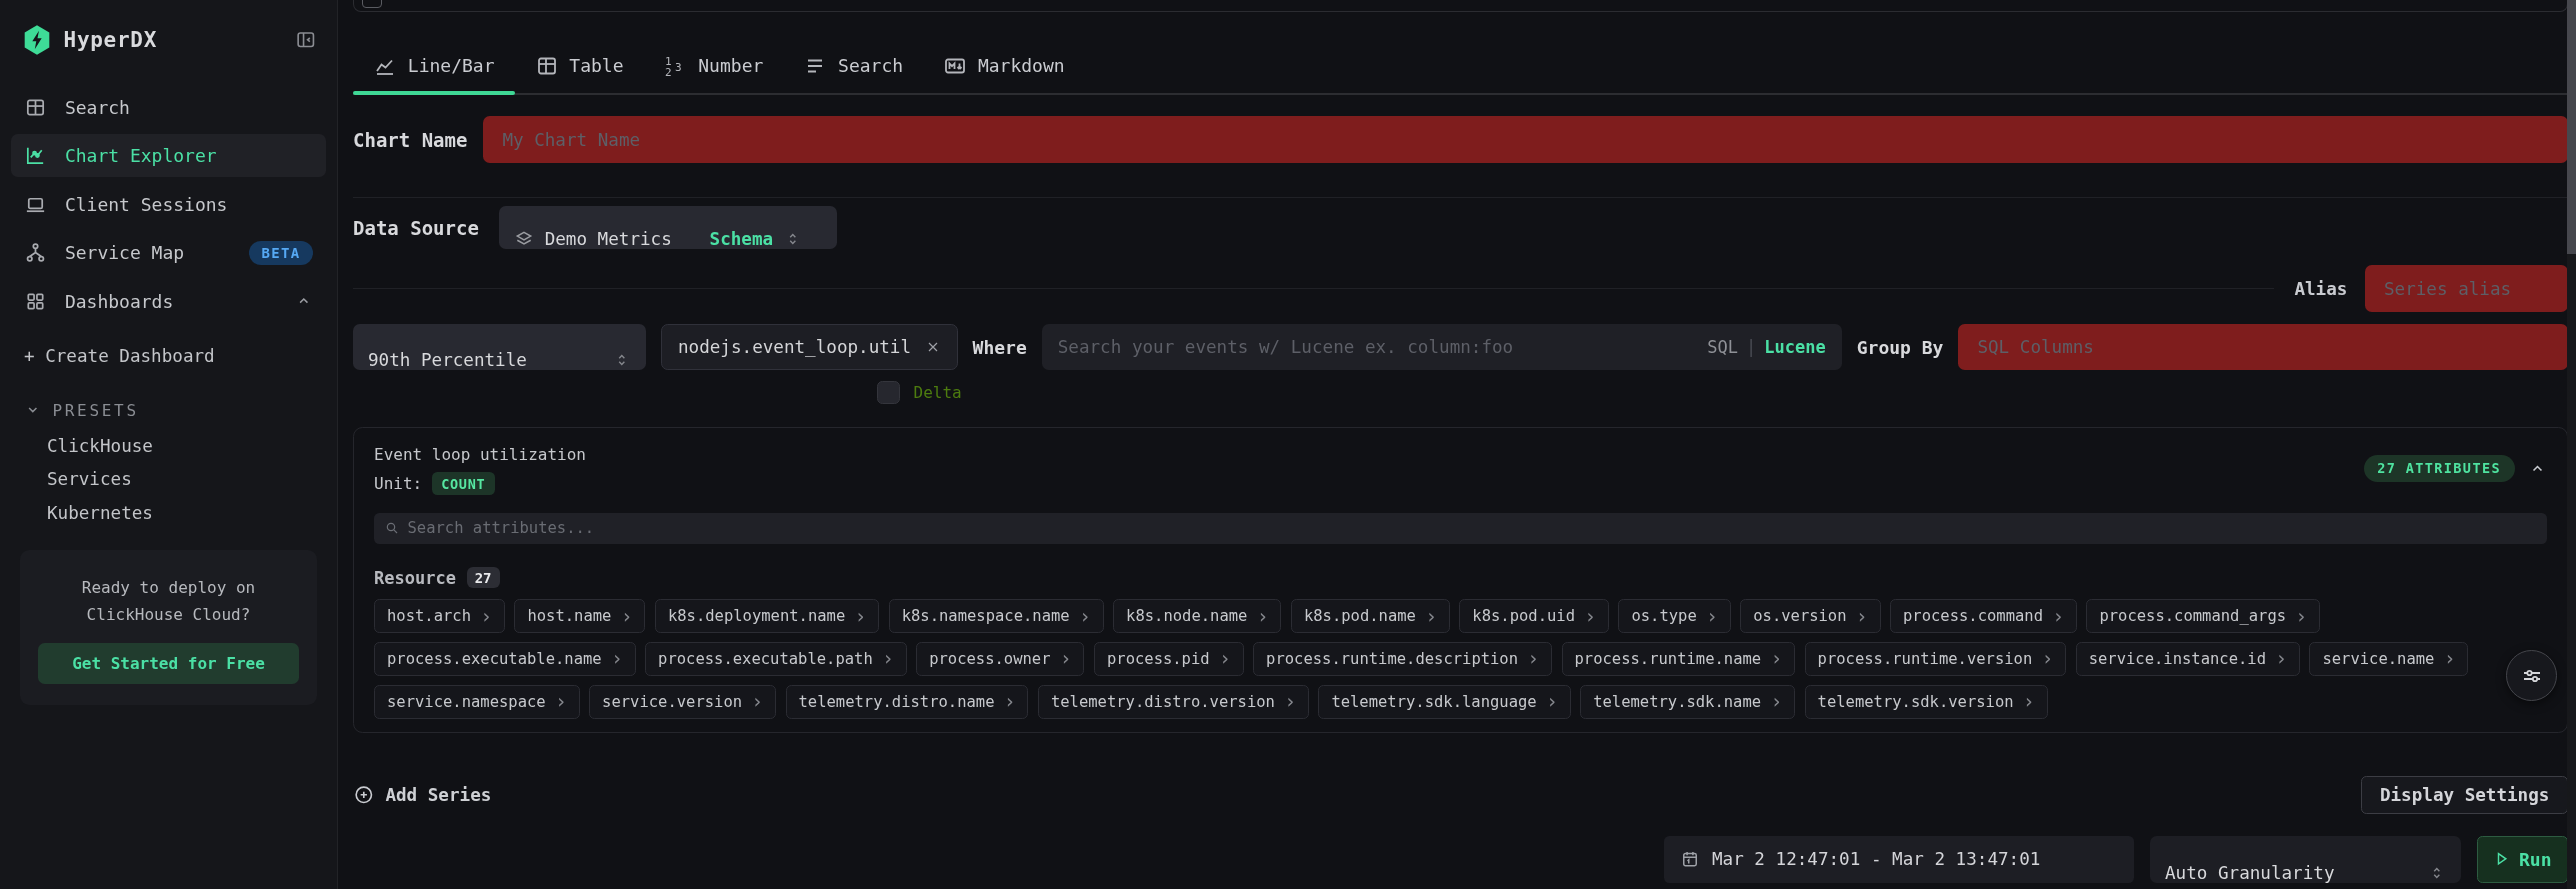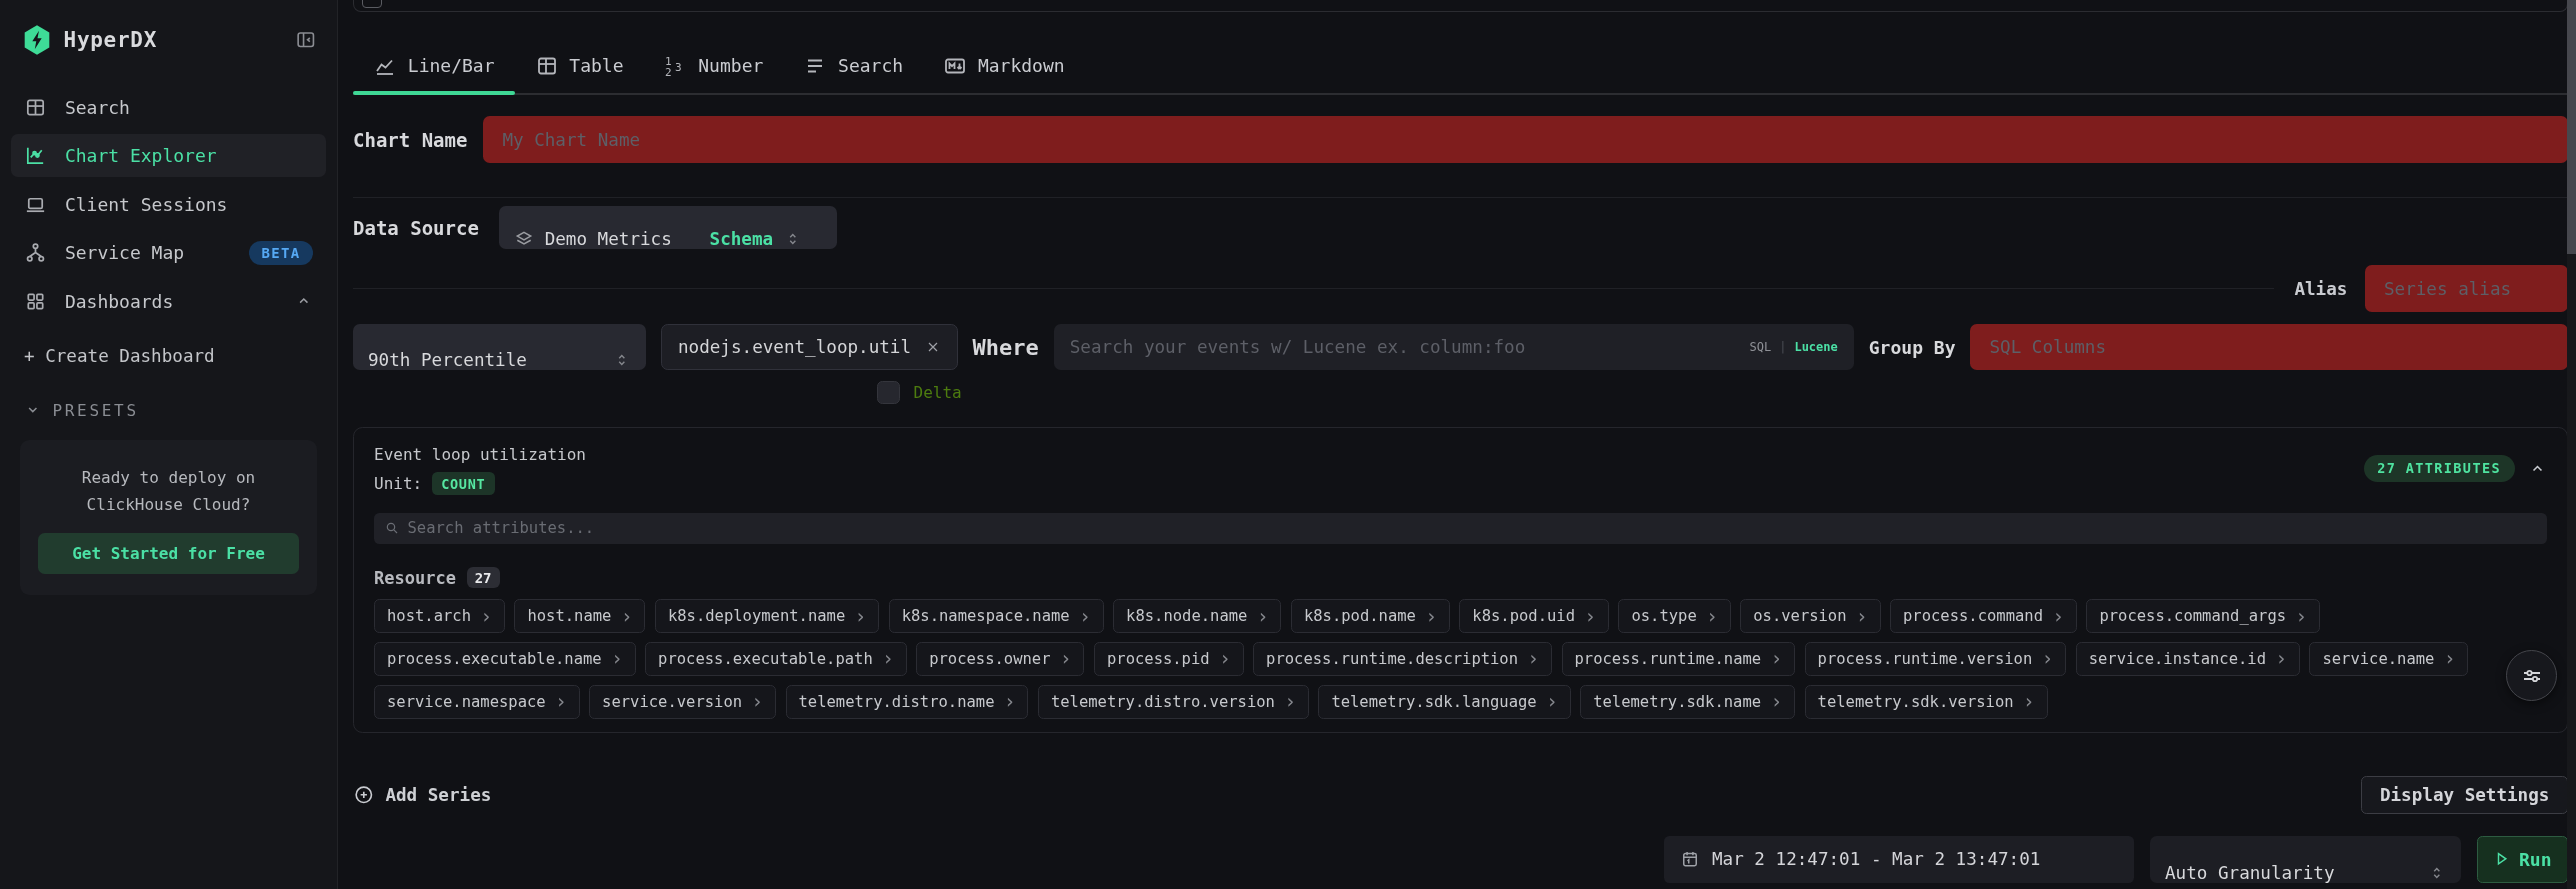--- a/index.html
+++ b/index.html
@@ -105,21 +105,21 @@
     display:flex; align-items:center; gap:13.5px; height:46px; padding:0 16px;
     background:#1d1e24; border:1.4px solid #30313a; border-radius:6.8px;
   }
   .metric-chip .chip-text { font-size:17.6px; color:#d4d5d8; }
   .chip-x { width:16px; height:16px; color:#9fa1a7; display:inline-flex; cursor:pointer; }
   .where-input {
     width:800px; height:46px; background:#1f2026; border-radius:6.8px;
     display:flex; align-items:center; padding:0 16px; gap:6.8px; cursor:text;
   }
   .ph { color:#5d5f67; font-size:17.6px; white-space:nowrap; overflow:hidden; text-overflow:ellipsis; }
-  .sql-toggle { margin-left:auto; display:flex; gap:8px; align-items:center; font-size:12px;justify-content:center; }
+  .sql-toggle { margin-left:auto; display:flex; gap:8px; align-items:center; font-size:17px;justify-content:center; }
   .sql-part { color:#8f9197; cursor:pointer; }
   .sql-sep { color:#4a4c54; }
   .lucene-part { color:#4be0a5; font-weight:bold; cursor:pointer; }
 
   .delta-row { margin-top:10.8px; margin-left:524px; gap:13.5px; }
   .checkbox { width:23px; height:23px; background:#26272e; border:1.4px solid #34353c;
     border-radius:5.4px; cursor:pointer; }
   .delta-label { font-size:16px; color:#4d7c0f; }
 
   .metric-panel { margin-top:23px; border:1.4px solid #25262c; border-radius:9.5px; padding:17.6px 20px 13.5px; }
@@ -263,20 +263,28 @@
 
     <div class="presets-header">
       <span class="icon">
         <svg width="17.6" height="17.6" viewBox="0 0 24 24" fill="none" stroke="currentColor" stroke-width="2">
           <path d="M7 9.5 L12 14.5 L17 9.5"></path>
         </svg>
       </span>
       <span>PRESETS</span>
     </div>
 
+    <div class="preset-list">
+
+        <div class="preset-item">ClickHouse</div>
+
+        <div class="preset-item">Services</div>
+
+        <div class="preset-item">Kubernetes</div>
+      </div>
 
     <div class="cloud-card">
       <div class="cloud-card-text">Ready to deploy on ClickHouse Cloud?</div>
       <button class="cloud-cta">Get Started for Free</button>
     </div>
   </aside>
 
   <main class="main">
 
     <div class="cut-box">
@@ -377,21 +385,21 @@
 
       <div class="metric-chip">
         <span class="chip-text">nodejs.event_loop.util</span>
         <span class="chip-x">
           <svg width="16" height="16" viewBox="0 0 24 24" fill="none" stroke="currentColor" stroke-width="1.8">
             <path d="M6 6 L18 18 M18 6 L6 18"></path>
           </svg>
         </span>
       </div>
 
-      <span class="label" style="font-size:22px;">Where</span>
+      <span class="label" style="font-size:18px;">Where</span>
 
       <div class="where-input">
         <span class="ph">Search your events w/ Lucene ex. column:foo</span>
         <span class="sql-toggle">
           <span class="sql-part">SQL</span>
           <span class="sql-sep">|</span>
           <span class="lucene-part">Lucene</span>
         </span>
       </div>
 

